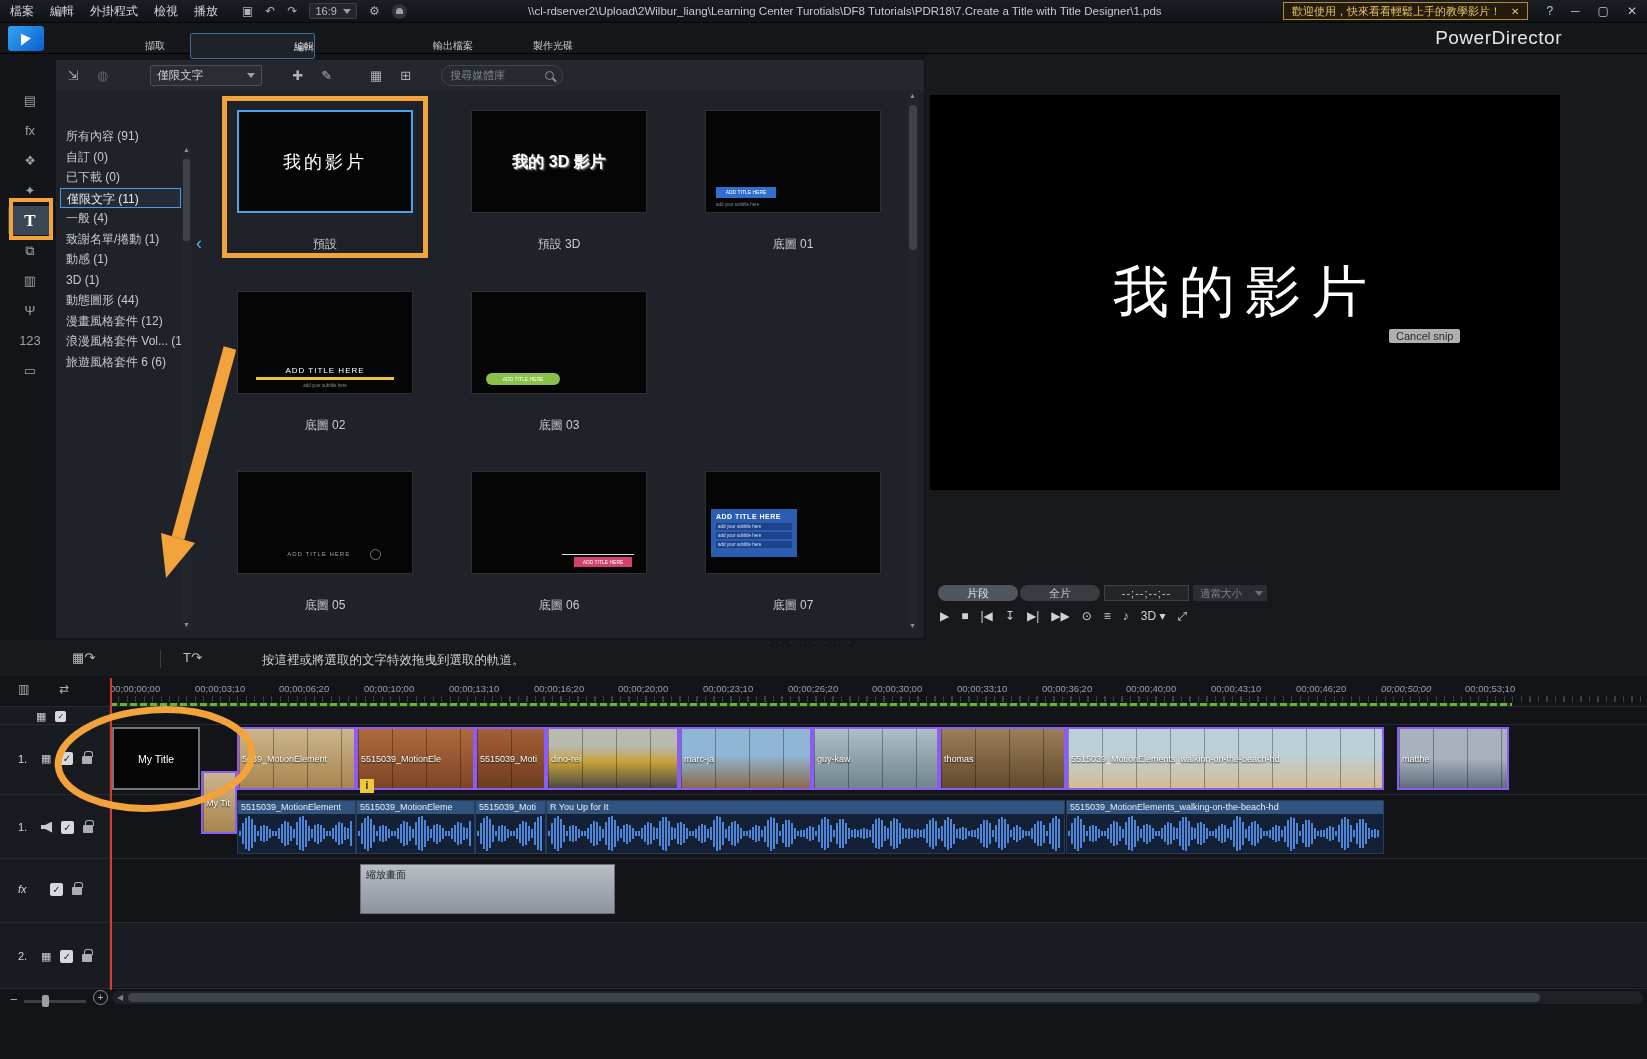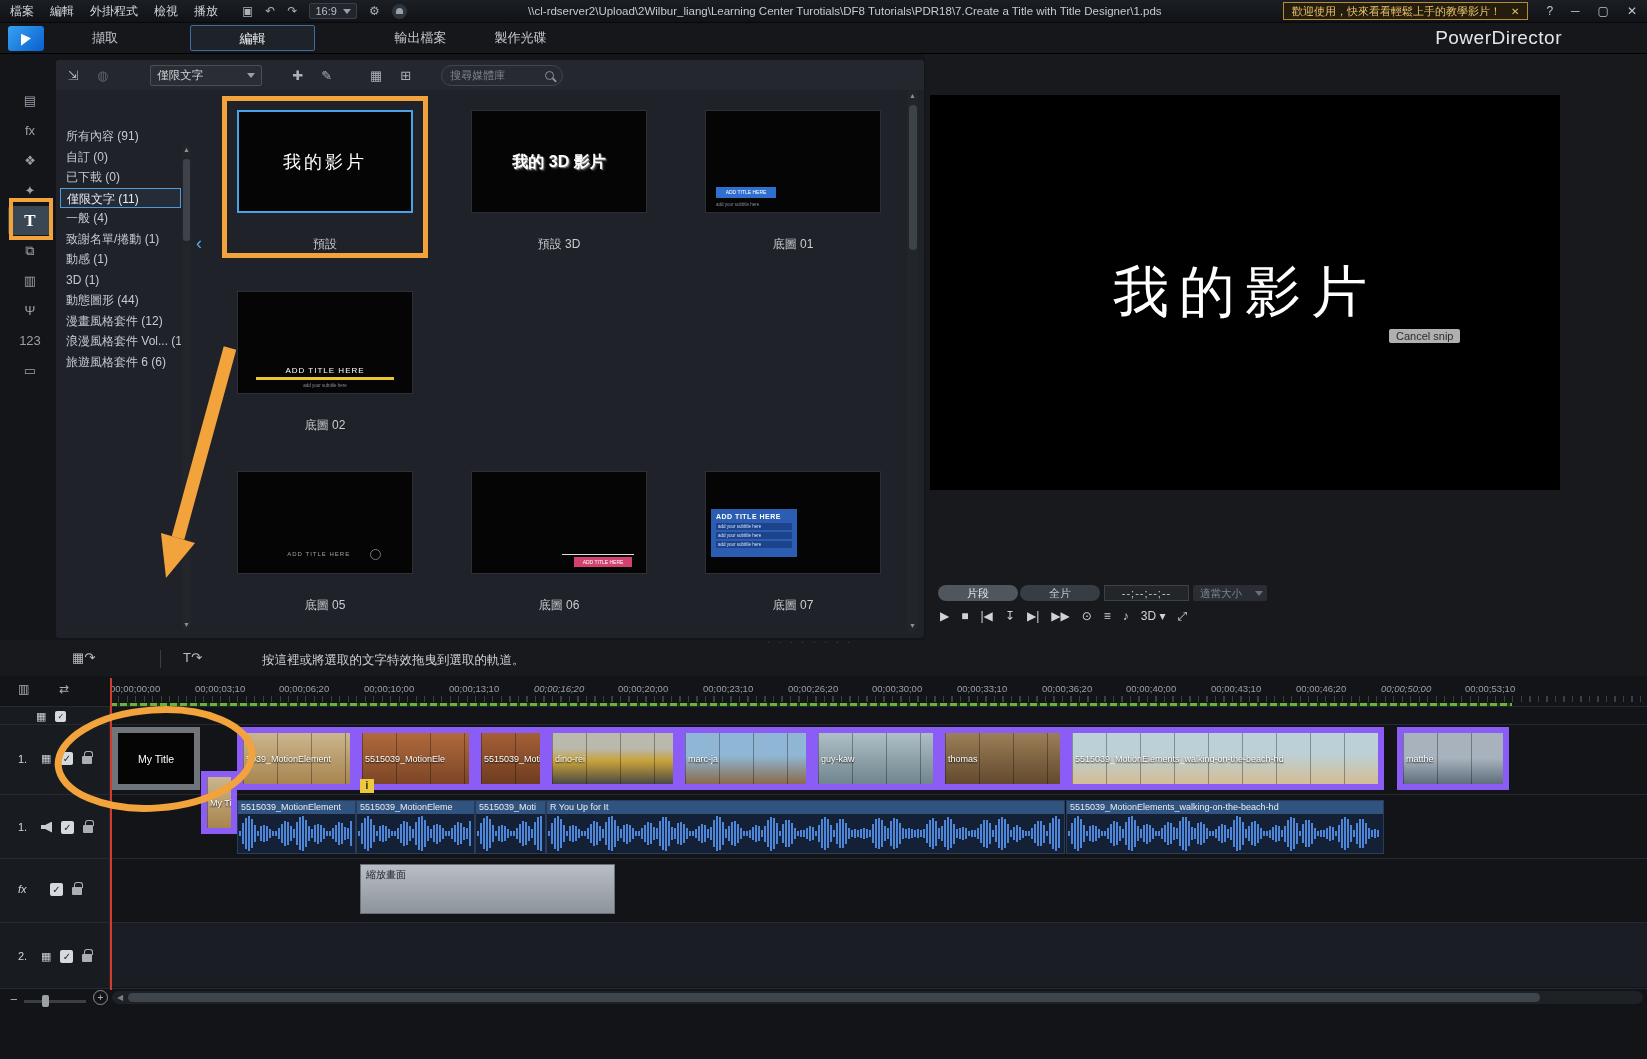--- a/index.html
+++ b/index.html
@@ -24,21 +24,21 @@
   .welcome{display:flex;align-items:center;gap:10px;height:18px;padding:0 8px;background:#241d0f;
            border:1px solid #b98a2e;color:#e9c36a;font-size:11px;white-space:nowrap}
   .wclose{color:#e9c36a;font-size:10px;cursor:pointer}
   .winbtn{color:#c2c7cd;font-size:12px;margin-left:4px;cursor:pointer}
 
   
   .tabrow{position:absolute;left:0;top:23px;width:1647px;height:31px;background:#15171b;border-bottom:1px solid #000}
   .applogo{position:absolute;left:8px;top:3px;width:36px;height:25px;border-radius:3px;
            background:linear-gradient(135deg,#36a3f0,#0b5ed0);display:flex;align-items:center;justify-content:center}
   .logo-tri{width:0;height:0;border-top:6px solid transparent;border-bottom:6px solid transparent;border-left:10px solid #fff;transform:skewY(-8deg)}
-  .tab{position:absolute;top:2px;height:26px;line-height:26px;text-align:center;color:#c3c8cf;font-size:13px;cursor:pointer}
+  .tab{position:absolute;top:10px;height:26px;line-height:26px;text-align:right;color:#c3c8cf;font-size:10px;cursor:pointer}
   .tab.active{border:1px solid #3e6c9e;background:#1e2329;color:#eef2f6;border-radius:2px}
   .brand{position:absolute;right:85px;top:4px;font-size:19px;color:#e2e6ea;letter-spacing:.5px}
 
   
   .room-rail{position:absolute;left:8px;top:86px;width:44px;display:flex;flex-direction:column;gap:1px}
   .room-item{height:29px;display:flex;align-items:center;justify-content:center;color:#97a0a9;font-size:13px;cursor:pointer}
   .room-item .rglyph{font-style:normal}
   .room-item.selected{background:#394653;border-radius:3px}
   .room-item.selected .rglyph{font-family:"Liberation Serif","DejaVu Serif",serif;font-weight:bold;color:#fff;font-size:17px}
 
@@ -146,21 +146,21 @@
   .film{color:#c9ced4;font-size:11px}
   .cb{width:13px;height:13px;background:#d6dade;color:#20242a;font-size:10px;line-height:13px;text-align:center;
       border-radius:2px;font-weight:bold;cursor:pointer}
   .cb.mini{width:11px;height:11px;font-size:8px;line-height:11px}
   .lock{position:relative;width:10px;height:8px;background:#a9afb6;border-radius:1px;display:inline-block;margin-top:3px;cursor:pointer}
   .lock::before{content:"";position:absolute;left:1.5px;top:-5px;width:7px;height:5px;border:1.5px solid #a9afb6;
                 border-bottom:none;border-radius:3px 3px 0 0}
   .spk{width:11px;height:11px;background:#c6ccd2;clip-path:polygon(0 32%,38% 32%,100% 0,100% 100%,38% 68%,0 68%)}
 
   .clips-video{position:absolute;left:0;top:51px;right:0;height:63px}
-  .vclip{position:absolute;top:0;height:100%;border:6px solid #8b5cf6;overflow:hidden;cursor:pointer}
+  .vclip{position:absolute;top:0;height:100%;border:2px solid #8b5cf6;overflow:hidden;cursor:pointer}
   .vclip::after{content:"";position:absolute;inset:0;background:repeating-linear-gradient(90deg,rgba(0,0,0,.32) 0 1px,transparent 1px 34px)}
   .vclip .vlbl{position:absolute;left:3px;top:50%;transform:translateY(-50%);font-size:9px;color:#fff;
                text-shadow:0 1px 2px #000;white-space:nowrap;max-width:96%;overflow:hidden;z-index:2}
   .vclip.title-clip{background:#050505;border-color:#70757c}
   .vclip.title-clip::after{display:none}
   .vclip.title-clip .vlbl{left:0;right:0;text-align:center;max-width:none;font-size:10.5px}
   .th-sand{background:linear-gradient(180deg,#cbb58d,#a8854f)}
   .th-rock{background:linear-gradient(180deg,#b06a3c,#7c4526)}
   .th-rock2{background:linear-gradient(180deg,#a55f36,#6e3c20)}
   .th-bus{background:linear-gradient(180deg,#b9b9ad 30%,#c8a23a 55%,#4a4a44)}
@@ -341,20 +341,26 @@
       <div class="tpl-name">底圖 01</div>
     </div>
     <div class="tpl-cell" style="left:181px;top:231px">
       <div class="tpl-card c-yellow">
         <span class="t-small">ADD TITLE HERE</span>
         <span class="yline"></span>
         <span class="tiny-sub">add your subtitle here</span>
       </div>
       <div class="tpl-name">底圖 02</div>
     </div>
+    <div class="tpl-cell" style="left:415px;top:231px">
+      <div class="tpl-card">
+        <span class="box-green">ADD TITLE HERE</span>
+      </div>
+      <div class="tpl-name">底圖 03</div>
+    </div>
     <div class="tpl-cell" style="left:181px;top:411px">
       <div class="tpl-card">
         <span class="t-gray">ADD TITLE HERE</span>
         <span class="circ"></span>
       </div>
       <div class="tpl-name">底圖 05</div>
     </div>
     <div class="tpl-cell" style="left:415px;top:411px">
       <div class="tpl-card">
         <span class="wline"></span>
@@ -423,21 +429,21 @@
       <span>▥</span>
       <span>⇄</span>
     </div>
     <div class="ruler">
 
     <span class="rlabel" style="left: 110px;">00;00;00;00</span>
         <span class="rlabel" style="left: 195px;">00;00;03;10</span>
         <span class="rlabel" style="left: 279px;">00;00;06;20</span>
         <span class="rlabel" style="left: 364px;">00;00;10;00</span>
         <span class="rlabel" style="left: 449px;">00;00;13;10</span>
-        <span class="rlabel" style="left: 534px; font-style: italic;">00;00;16;20</span>
+        <span class="rlabel" style="left: 534px;">00;00;16;20</span>
         <span class="rlabel" style="left: 618px;">00;00;20;00</span>
         <span class="rlabel" style="left: 703px;">00;00;23;10</span>
         <span class="rlabel" style="left: 788px;">00;00;26;20</span>
         <span class="rlabel" style="left: 872px;">00;00;30;00</span>
         <span class="rlabel" style="left: 957px;">00;00;33;10</span>
         <span class="rlabel" style="left: 1042px;">00;00;36;20</span>
         <span class="rlabel" style="left: 1126px;">00;00;40;00</span>
         <span class="rlabel" style="left: 1211px;">00;00;43;10</span>
         <span class="rlabel" style="left: 1296px;">00;00;46;20</span>
         <span class="rlabel" style="left: 1381px; font-style: italic;">00;00;50;00</span>

